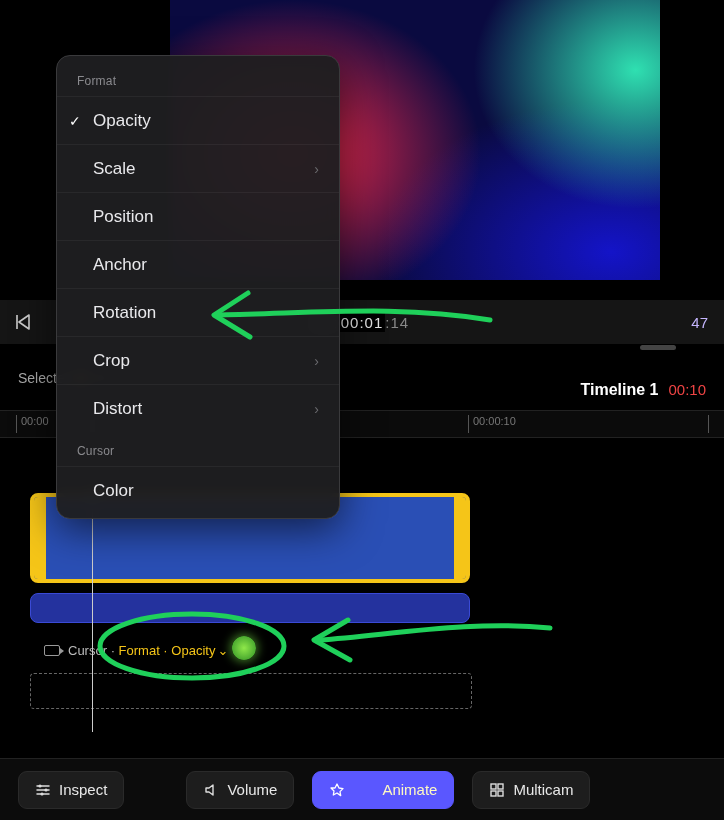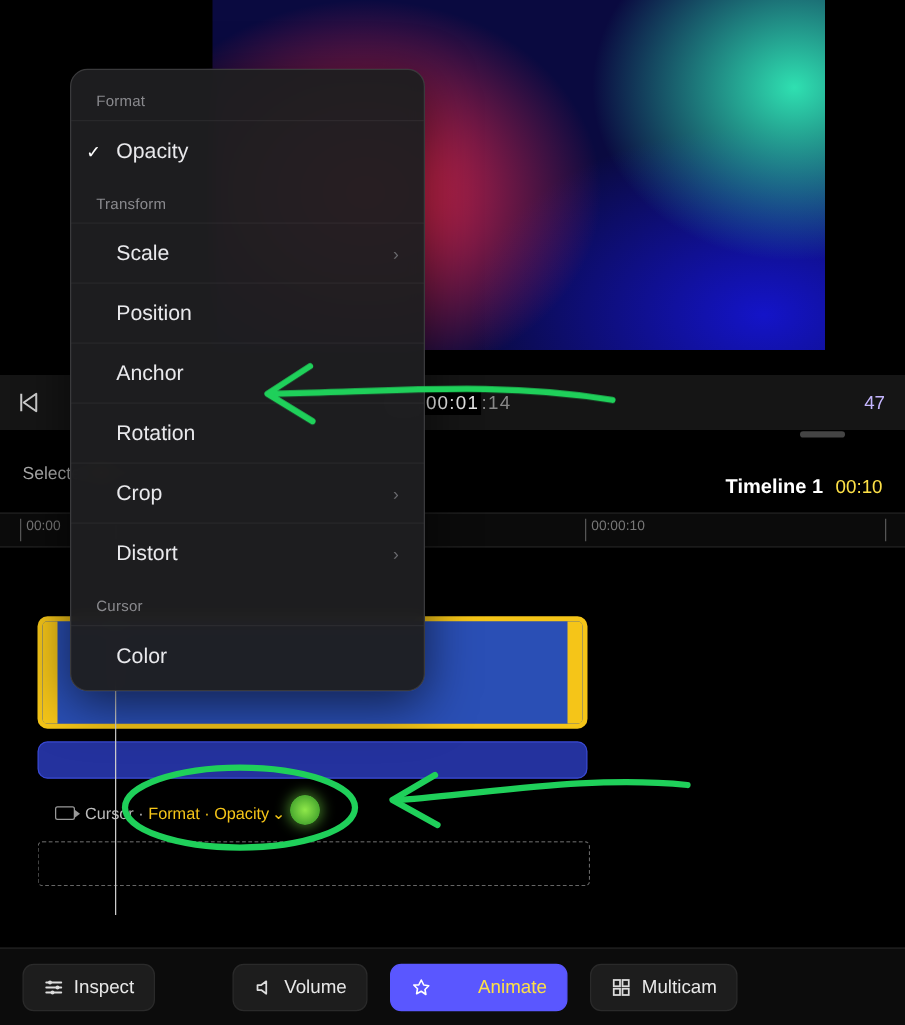--- a/index.html
+++ b/index.html
@@ -72,21 +72,21 @@
   .clipchip {
     display: inline-block;
     width: 12px; height: 12px;
     border: 2px solid #f5c518;
     border-radius: 2px;
     margin-right: 6px;
     vertical-align: middle;
   }
   .selrow .right { margin-left: auto; display: flex; align-items: center; gap: 10px; margin-top: 23px;}
   .selrow .tlname { color: #fff; font-weight: 600; font-size: 16px;}
-  .selrow .tldur  { color: #fde047; font-size: 15px;}
+  .selrow .tldur  { color: #ef4444; font-size: 15px;}
   .tlhandle {
     position: absolute;
     top: 345px;
     right: 48px;
     width: 36px;
     height: 5px;
     border-radius: 3px;
     background: #444;
     z-index: 2;
   }
@@ -198,21 +198,21 @@
     background: #1d1d1d;
     border: 1px solid #2a2a2a;
     border-radius: 9px;
     font-size: 15px;
     color: #e8e8e8;
     cursor: pointer;
   }
   .tbtn.primary {
     background: #5a57ff;
     border-color: #5a57ff;
-    color: #fde047;
+    color: #fef9c3;
     gap: 37px;
   }
   .tbtn svg { width: 16px; height: 16px; }
   
   .menu {
     position: absolute;
     top: 55px;
     left: 56px;
     width: 284px;
     background: rgba(30,30,32,0.96);
@@ -358,21 +358,20 @@
   </div>
 </div>
 
 <div class="menu">
   <div class="section">Format</div>
   <div class="item">
     <span class="check">✓</span>
     <span>Opacity</span>
   </div>
 
-  <div class="section">Transform</div>
   <div class="item">
     <span>Scale</span>
     <span class="chevr">›</span>
   </div>
   <div class="item">
     <span>Position</span>
   </div>
   <div class="item">
     <span>Anchor</span>
   </div>

